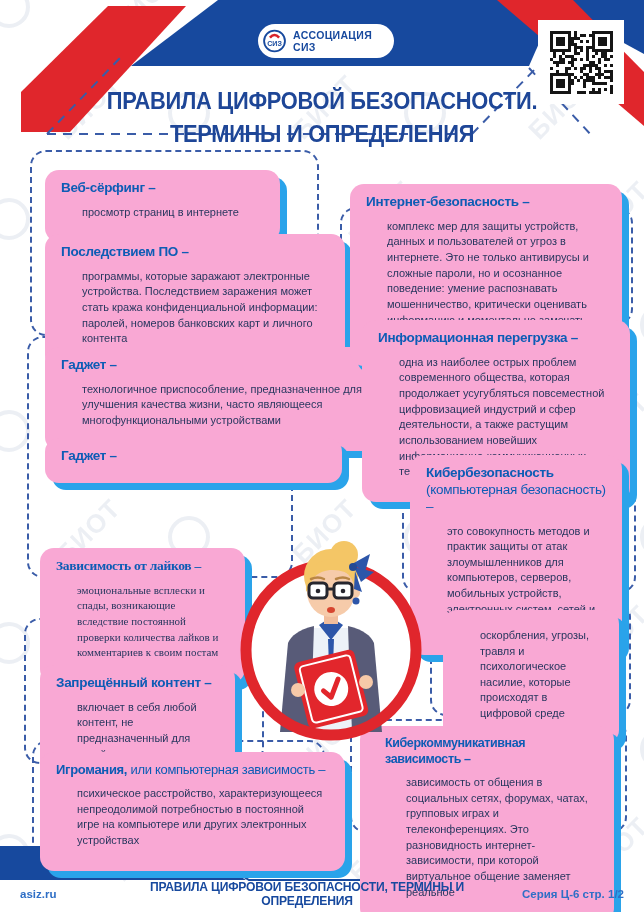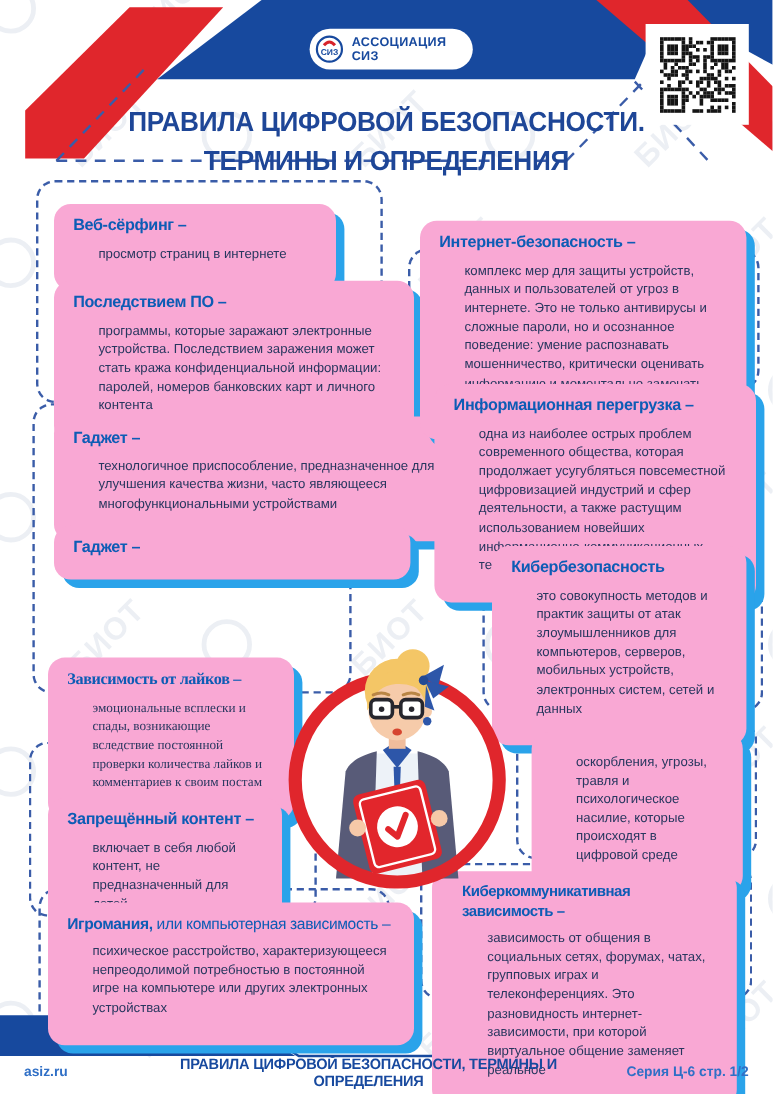--- a/index.html
+++ b/index.html
@@ -651,21 +651,21 @@
       <h3 class="card-title"><b class="t1">Интернет-безопасность –</b><span class="t2"></span></h3>
       <p class="card-def">комплекс мер для защиты устройств, данных и пользователей от угроз в интернете. Это не только антивирусы и сложные пароли, но и осознанное поведение: умение распознавать мошенничество, критически оценивать информацию и моментально замечать что-то подозрительное</p>
     </article>
 
     <article class="card card-r1">
       <h3 class="card-title"><b class="t1">Информационная перегрузка –</b><span class="t2"></span></h3>
       <p class="card-def">одна из наиболее острых проблем современного общества, которая продолжает усугубляться повсеместной цифровизацией индустрий и сфер деятельности, а также растущим использованием новейших информационно-коммуникационных технологий</p>
     </article>
 
     <article class="card card-r2">
-      <h3 class="card-title stacked"><b class="t1">Кибербезопасность</b></h3>
+      <h3 class="card-title stacked"><b class="t1">Кибербезопасность</b><span class="t2">(компьютерная безопасность) –</span></h3>
       <p class="card-def">это совокупность методов и практик защиты от атак злоумышленников для компьютеров, серверов, мобильных устройств, электронных систем, сетей и данных</p>
     </article>
 
     <article class="card card-r3">
       <p class="card-def">оскорбления, угрозы, травля и психологическое насилие, которые происходят в цифровой среде</p>
     </article>
 
     <article class="card card-r4">
       <h3 class="card-title"><b class="t1">Киберкоммуникативная зависимость –</b><span class="t2"></span></h3>
       <p class="card-def">зависимость от общения в социальных сетях, форумах, чатах, групповых играх и телеконференциях. Это разновидность интернет-зависимости, при которой виртуальное общение заменяет реальное</p>

